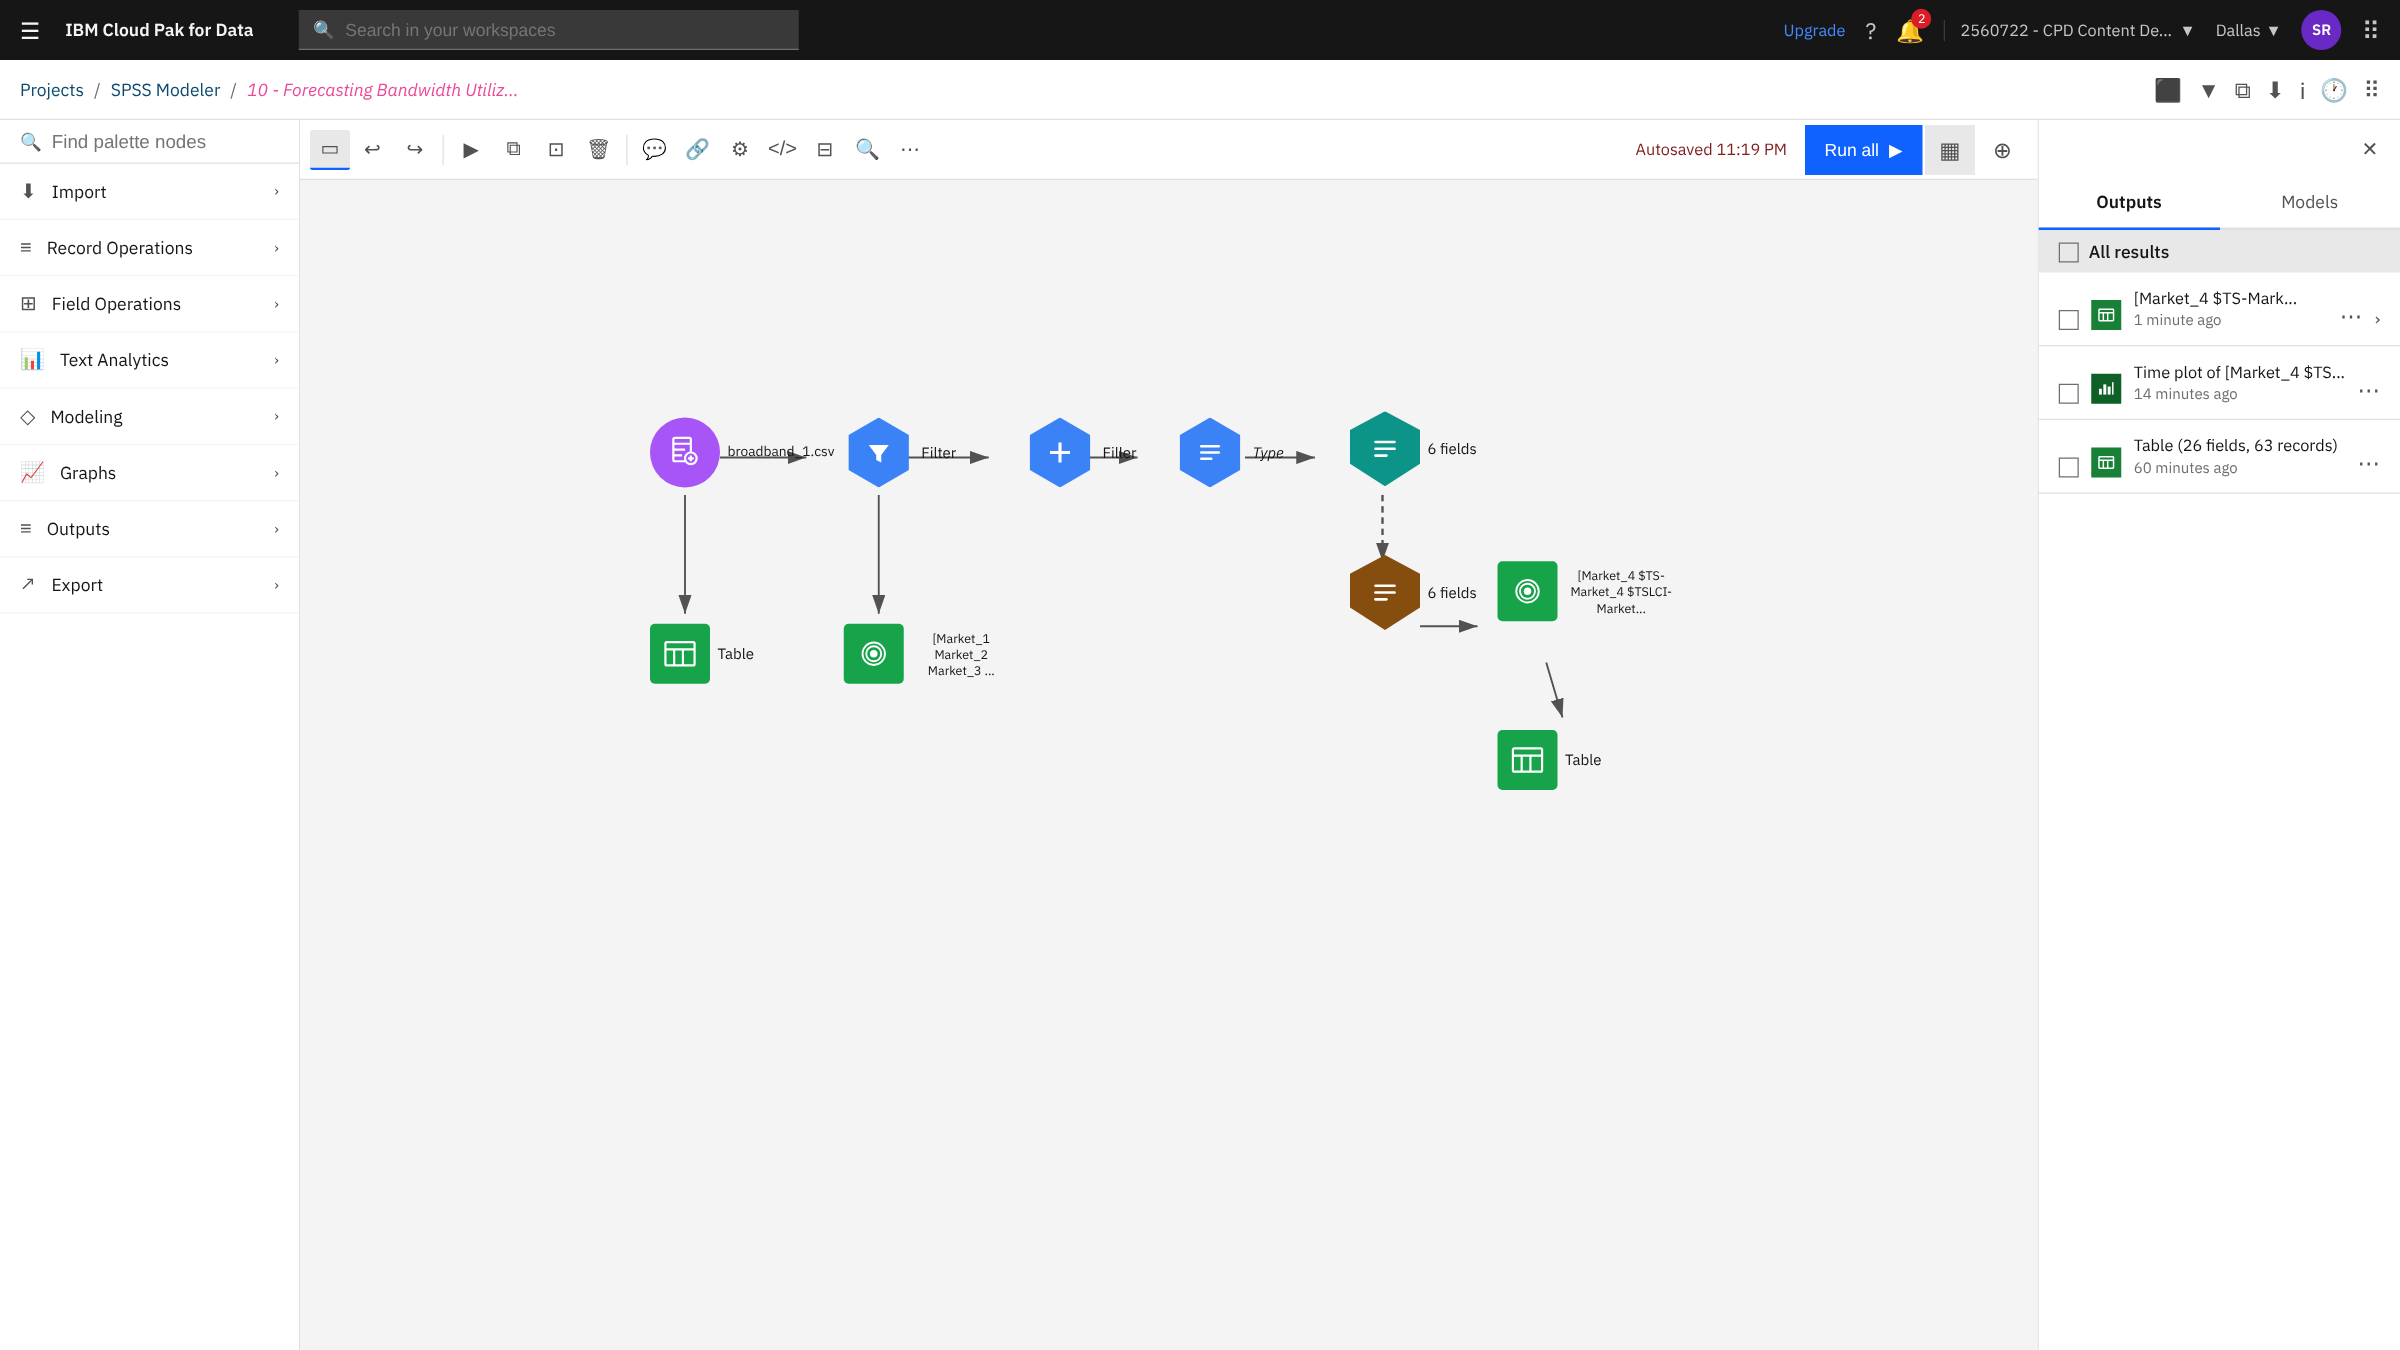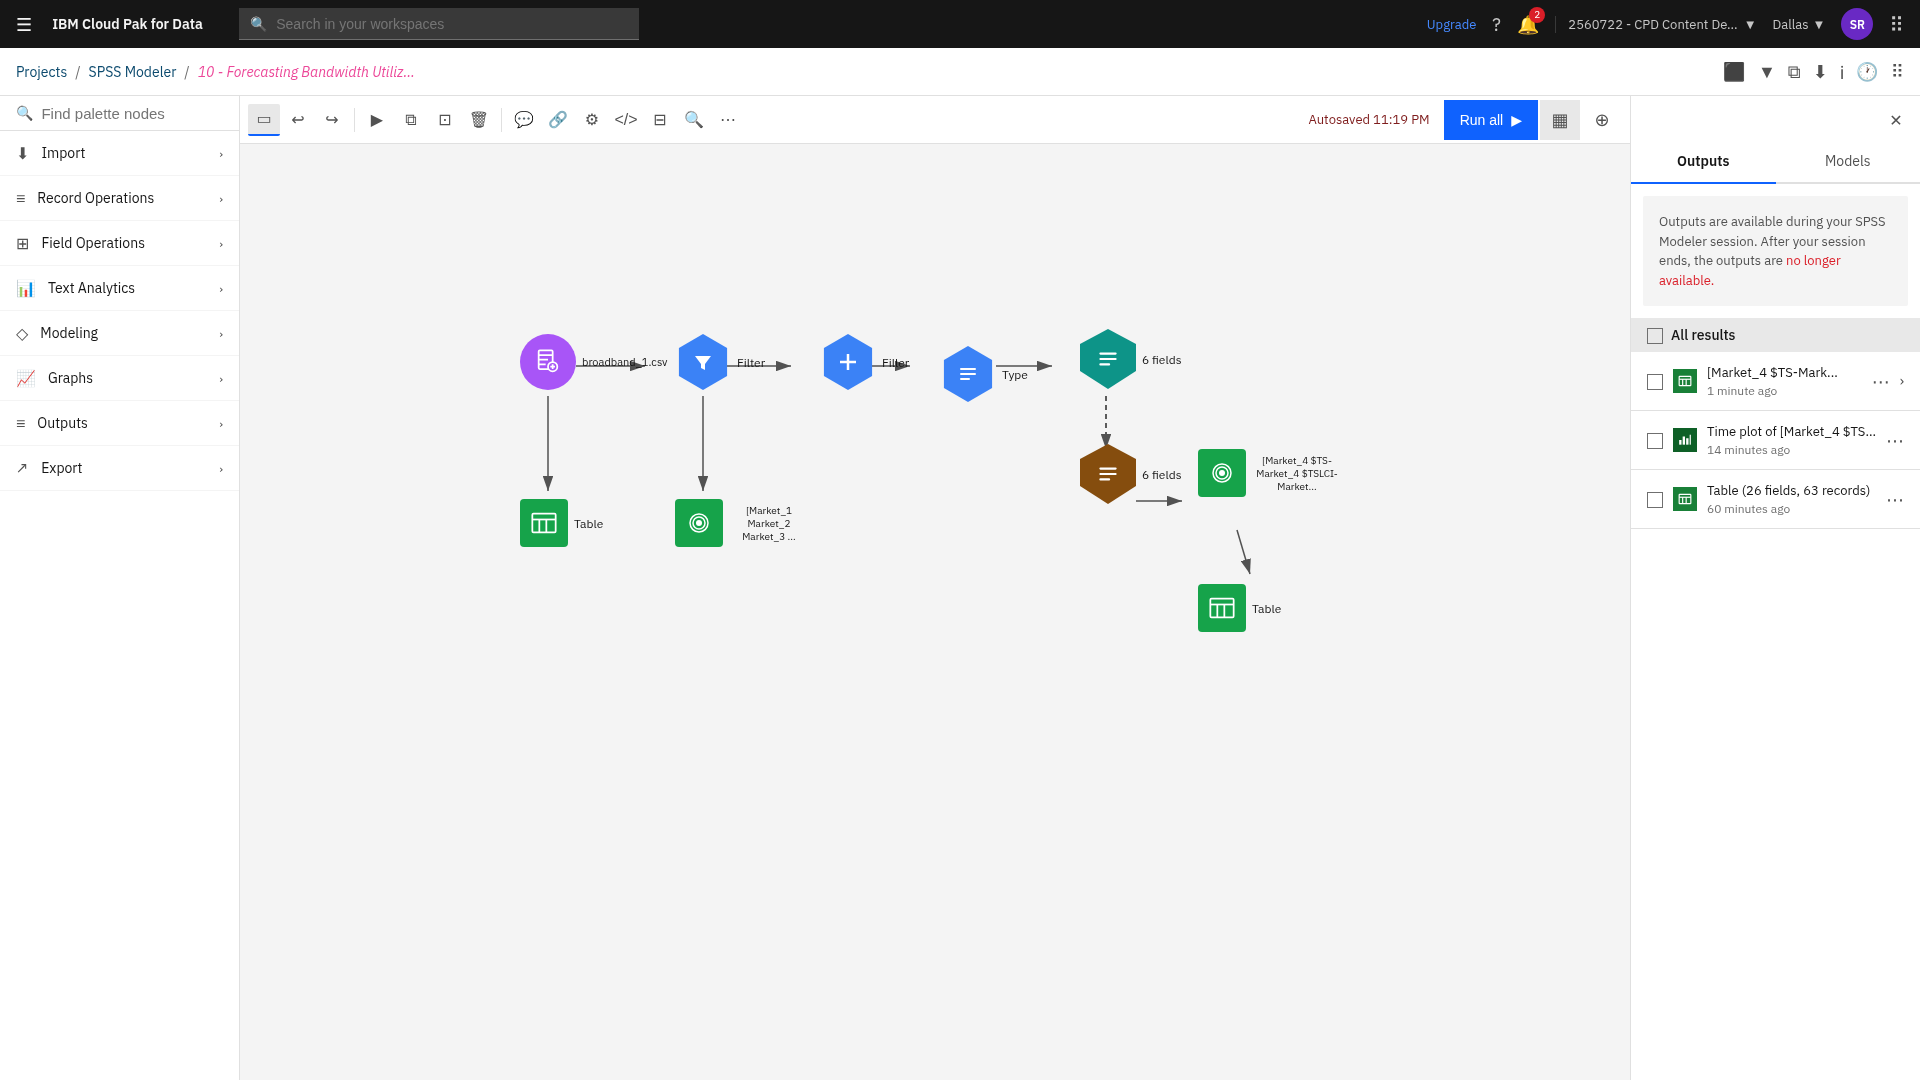--- a/index.html
+++ b/index.html
@@ -132,21 +132,21 @@
       color: #525252; border-bottom: 2px solid transparent; margin-bottom: -2px;
     }
     .right-tab.active { color: #161616; border-bottom: 2px solid #0f62fe; font-weight: 600; }
     .right-panel-info { padding: 16px; font-size: 13px; color: #525252; background: #f4f4f4; margin: 12px; border-radius: 2px; line-height: 1.5; }
     .right-panel-info span { color: #da1e28; }
     .all-results-header {
       display: flex; align-items: center; padding: 8px 16px; gap: 8px;
       background: #e8e8e8; font-size: 14px; font-weight: 500;
     }
     .result-item {
-      display: flex; align-items: center; padding: 12px 16px; gap: 10px;
+      display: flex; align-items: flex-end; padding: 12px 16px; gap: 10px;
       border-bottom: 1px solid #e0e0e0; cursor: pointer;
     }
     .result-icon {
       width: 24px; height: 24px; background: #198038; display: flex;
       align-items: center; justify-content: center; font-size: 12px; color: white; flex-shrink: 0;
     }
     .result-icon.chart { background: #0e6027; }
     .result-text { flex: 1; }
     .result-text .title { font-size: 13px; color: #161616; }
     .result-text .time { font-size: 12px; color: #6f6f6f; margin-top: 2px; }
@@ -333,21 +333,21 @@
 
       <div class="flow-node" style="left:580px;top:190px;">
         <div class="node-shape hexagon" style="background:#3b82f6;width:56px;height:56px;">
           <svg width="24" height="24" viewBox="0 0 24 24" fill="white">
             <path d="M12 4v16M4 12h16" stroke="white" stroke-width="2.5"></path>
           </svg>
         </div>
         <span class="node-label">Filler</span>
       </div>
 
-      <div class="flow-node" style="left:700px;top:202px;">
+      <div class="flow-node" style="left:700px;top:190px;font-style:italic;">
         <div class="node-shape hexagon" style="background:#3b82f6;width:56px;height:56px;">
           <svg width="24" height="24" viewBox="0 0 24 24" fill="white">
             <rect x="4" y="6" width="16" height="2" rx="1" fill="white"></rect>
             <rect x="4" y="11" width="16" height="2" rx="1" fill="white"></rect>
             <rect x="4" y="16" width="10" height="2" rx="1" fill="white"></rect>
           </svg>
         </div>
         <span class="node-label">Type</span>
       </div>
 
@@ -426,23 +426,20 @@
 
     <div style="display:flex;justify-content:flex-end;padding:4px 4px 0 0;">
       <button class="toolbar-icon-btn" style="font-size:16px;">✕</button>
     </div>
 
     <div class="right-panel-tabs">
       <div class="right-tab active">Outputs</div>
       <div class="right-tab">Models</div>
     </div>
 
-    <div class="right-panel-info">
-      Outputs are available during your SPSS Modeler session. After your session ends, the outputs are <span>no longer available.</span>
-    </div>
 
     <div class="all-results-header">
       <div class="checkbox"></div>
       <span>All results</span>
     </div>
 
     <div class="result-item">
       <div class="checkbox"></div>
       <div class="result-icon">
         <svg width="14" height="14" viewBox="0 0 24 24" fill="white">

